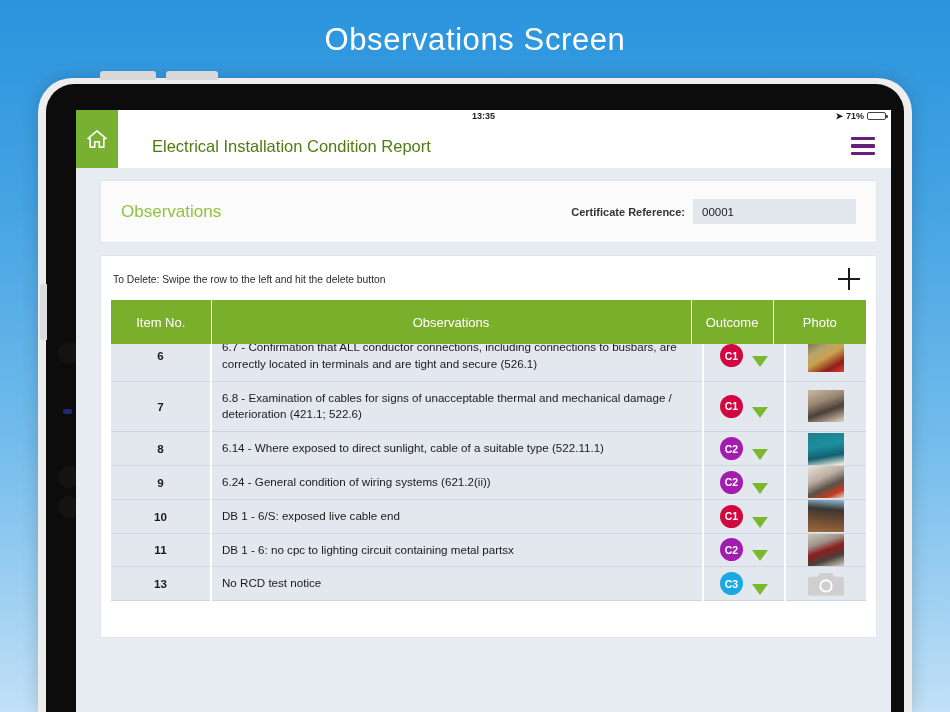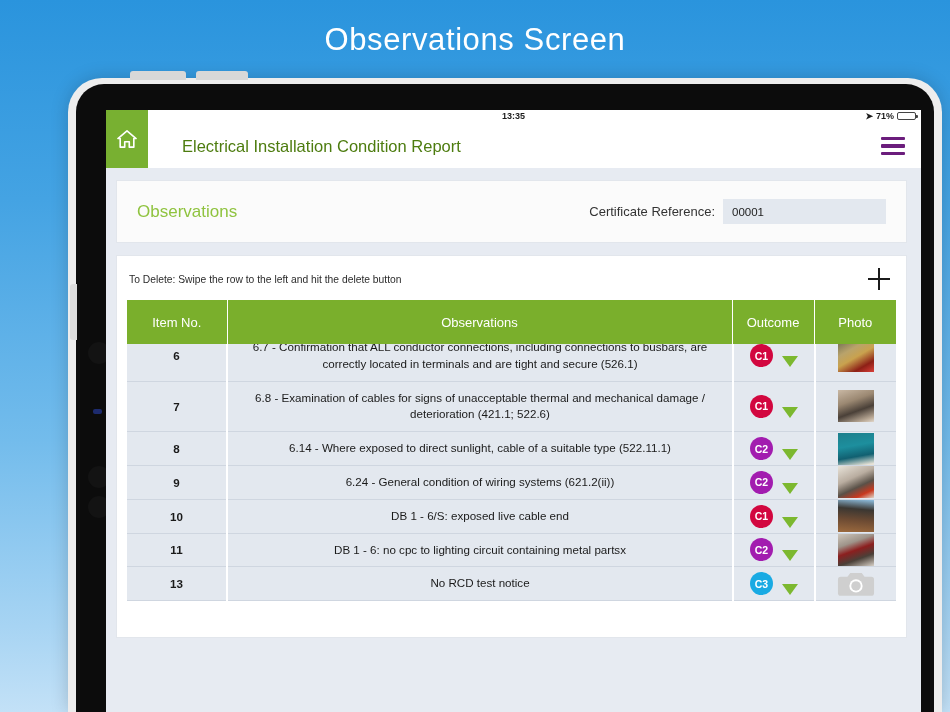--- a/index.html
+++ b/index.html
@@ -19,21 +19,20 @@
     font-size: 31px; font-weight: 300; letter-spacing: .6px;
   }
 
   
   .tablet {
     position: absolute; left: 38px; top: 78px;
     width: 874px; height: 634px;
     background: #ededed;
     border-radius: 34px 34px 0 0;
     box-shadow: 0 0 18px rgba(0,0,0,.18);
-    margin-left: 30px;
   }
   .bezel {
     position: absolute; left: 8px; top: 6px;
     width: 858px; height: 628px;
     background: #0c0c0c;
     border-radius: 28px 28px 0 0;
   }
   .top-button {
     position: absolute; top: -7px; height: 9px;
     background: #d8d8d8; border-radius: 3px 3px 0 0;
@@ -115,29 +114,29 @@
     font-size: 11.5px; padding: 7px 13px; border-radius: 6px;
     margin-right: 14px; white-space: nowrap; border: none; cursor: pointer;
   }
   .hamburger {
     align-self: center; margin-right: 16px; width: 24px; cursor: pointer;
     display: flex; flex-direction: column; gap: 4px;
   }
   .hamburger span { display: block; height: 3.5px; background: #6b1d7c; border-radius: 1px; }
 
   
-  .content { padding: 12px 14px 0 10px; }
+  .content { padding: 12px 14px 0 24px; }
 
   .panel {
     background: #fbfbfb; border: 1px solid #e2e6ec;
     padding: 18px 20px; display: flex; align-items: center;
   }
   .panel-title { color: #8fc33f; font-size: 17px; flex: 1; }
   .cert-wrap { display: flex; align-items: center; }
-  .cert-label { font-size: 13px; color: #333; margin-right: 8px; }
+  .cert-label { font-size: 11px; color: #333; margin-right: 8px; font-weight: bold; }
   .cert-input {
     width: 163px; height: 25px; background: #e3e8ef; border: none;
     font-size: 11.5px; color: #222; padding: 0 9px;
     font-family: "Liberation Sans", sans-serif;
   }
 
   .table-panel {
     background: #ffffff; border: 1px solid #e2e6ec;
     margin-top: 12px; padding: 10px 10px 0 10px;
     height: 383px; overflow: hidden; position: relative;
@@ -156,31 +155,31 @@
   table.obs { width: 100%; border-collapse: collapse; table-layout: fixed; }
   table.obs thead th {
     background: #7aaf2c; color: #ffffff; font-weight: normal;
     font-size: 13px; height: 44px; border-right: 1.5px solid #ffffff;
     vertical-align: middle;
   }
   table.obs thead th:last-child { border-right: none; }
   .col-item { width: 100px; }
   .col-obs { width: auto; }
   .col-outcome { width: 82px; }
-  .col-photo { width: 82px; }
+  .col-photo { width: 93px; }
 
   .rows-viewport { position: relative; height: 300px; overflow: hidden; }
   .rows-inner { position: absolute; top: -13px; left: 0; width: 100%; }
   table.obs-body { width: 100%; border-collapse: collapse; table-layout: fixed; }
   table.obs-body td {
     background: #e3e8ef; border-bottom: 1px solid #cfd6e0;
     vertical-align: middle; font-size: 11.6px; color: #1a1a1a;
   }
   td.c-item { width: 100px; text-align: center; font-weight: bold; font-size: 11.2px; border-right: 2px solid #ffffff; }
-  td.c-obs  { padding: 8px 10px; line-height: 1.45; text-align: center; }
+  td.c-obs  { padding: 8px 10px; line-height: 1.45; }
   td.c-outcome { width: 82px; border-left: 2px solid #ffffff; }
   td.c-photo { width: 81px; border-left: 2px solid #ffffff; text-align: center; }
 
   .outcome-wrap { display: flex; align-items: flex-end; justify-content: center; gap: 9px; }
   .badge {
     width: 23px; height: 23px; border-radius: 50%; color: #ffffff;
     font-size: 10.5px; font-weight: bold; display: flex; align-items: center; justify-content: center;
   }
   .badge.C1 { background: #d2073f; }
   .badge.C2 { background: #a21caf; }

